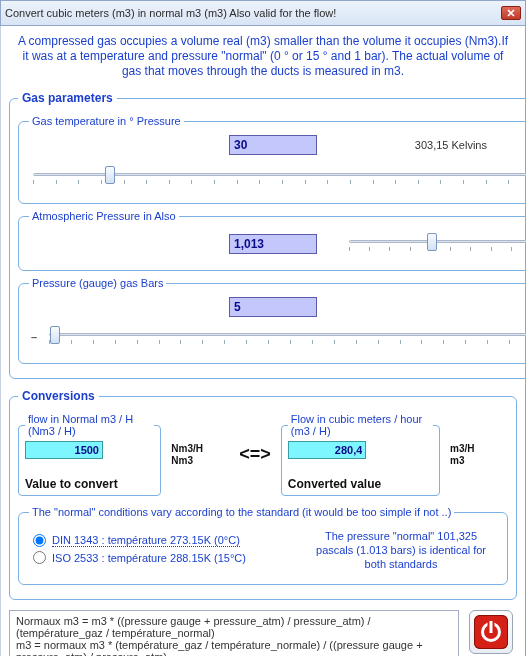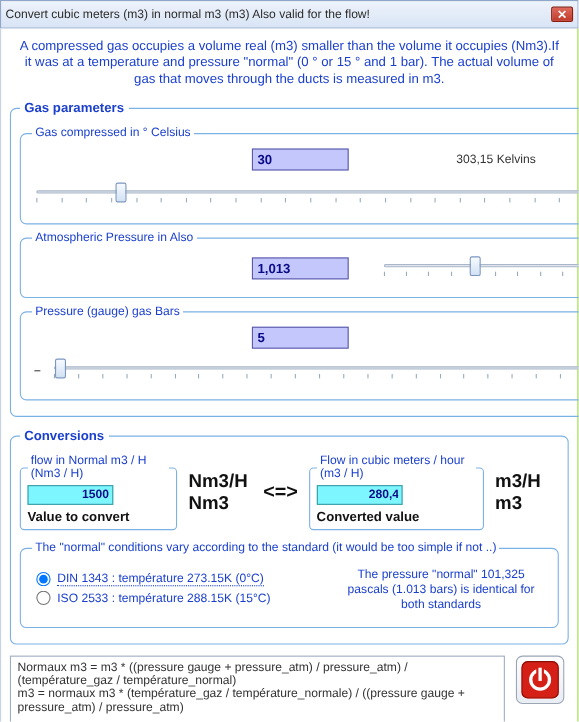--- a/index.html
+++ b/index.html
@@ -189,25 +189,25 @@
     font-size: 11px;
   }
   .cyan-input.ro {
     text-align: center;
     padding-left: 46px;
   }
   .vlabel {
     font-weight: bold;
     font-size: 12px;
     color: #111;
-    margin-top: 4px;
+    margin-top: 18px;
   }
   .unit-stack {
     font-weight: bold;
-    font-size: 17px;
+    font-size: 10px;
     color: #111;
     line-height: 1.15;
     min-width: 58px;
   }
   .bigarrow {
     font-weight: bold;
     font-size: 18px;
     color: #111;
     padding: 0 2px;
   }
@@ -311,21 +311,21 @@
 </div>
 
 <div class="page">
 
   <div class="intro">A compressed gas occupies a volume real (m3) smaller than the volume it occupies (Nm3).If it was at a temperature and pressure "normal" (0 ° or 15 ° and 1 bar). The actual volume of gas that moves through the ducts is measured in m3.</div>
 
   <fieldset class="group">
     <legend>Gas parameters</legend>
 
     <fieldset class="sub">
-      <legend>Gas compressed in ° Celsius</legend>
+      <legend>Gas temperature in ° Pressure</legend>
       <div class="row-top">
         <input class="num-input" value="30" style="">
         <span class="kelvin">303,15 Kelvins</span>
       </div>
       <div class="slider-wrap">
         <div class="slider">
           <div class="slider-track"></div>
           <div class="slider-ticks">
               <span style="left: 0%;"></span>
               <span style="left: 4.54545%;"></span>

